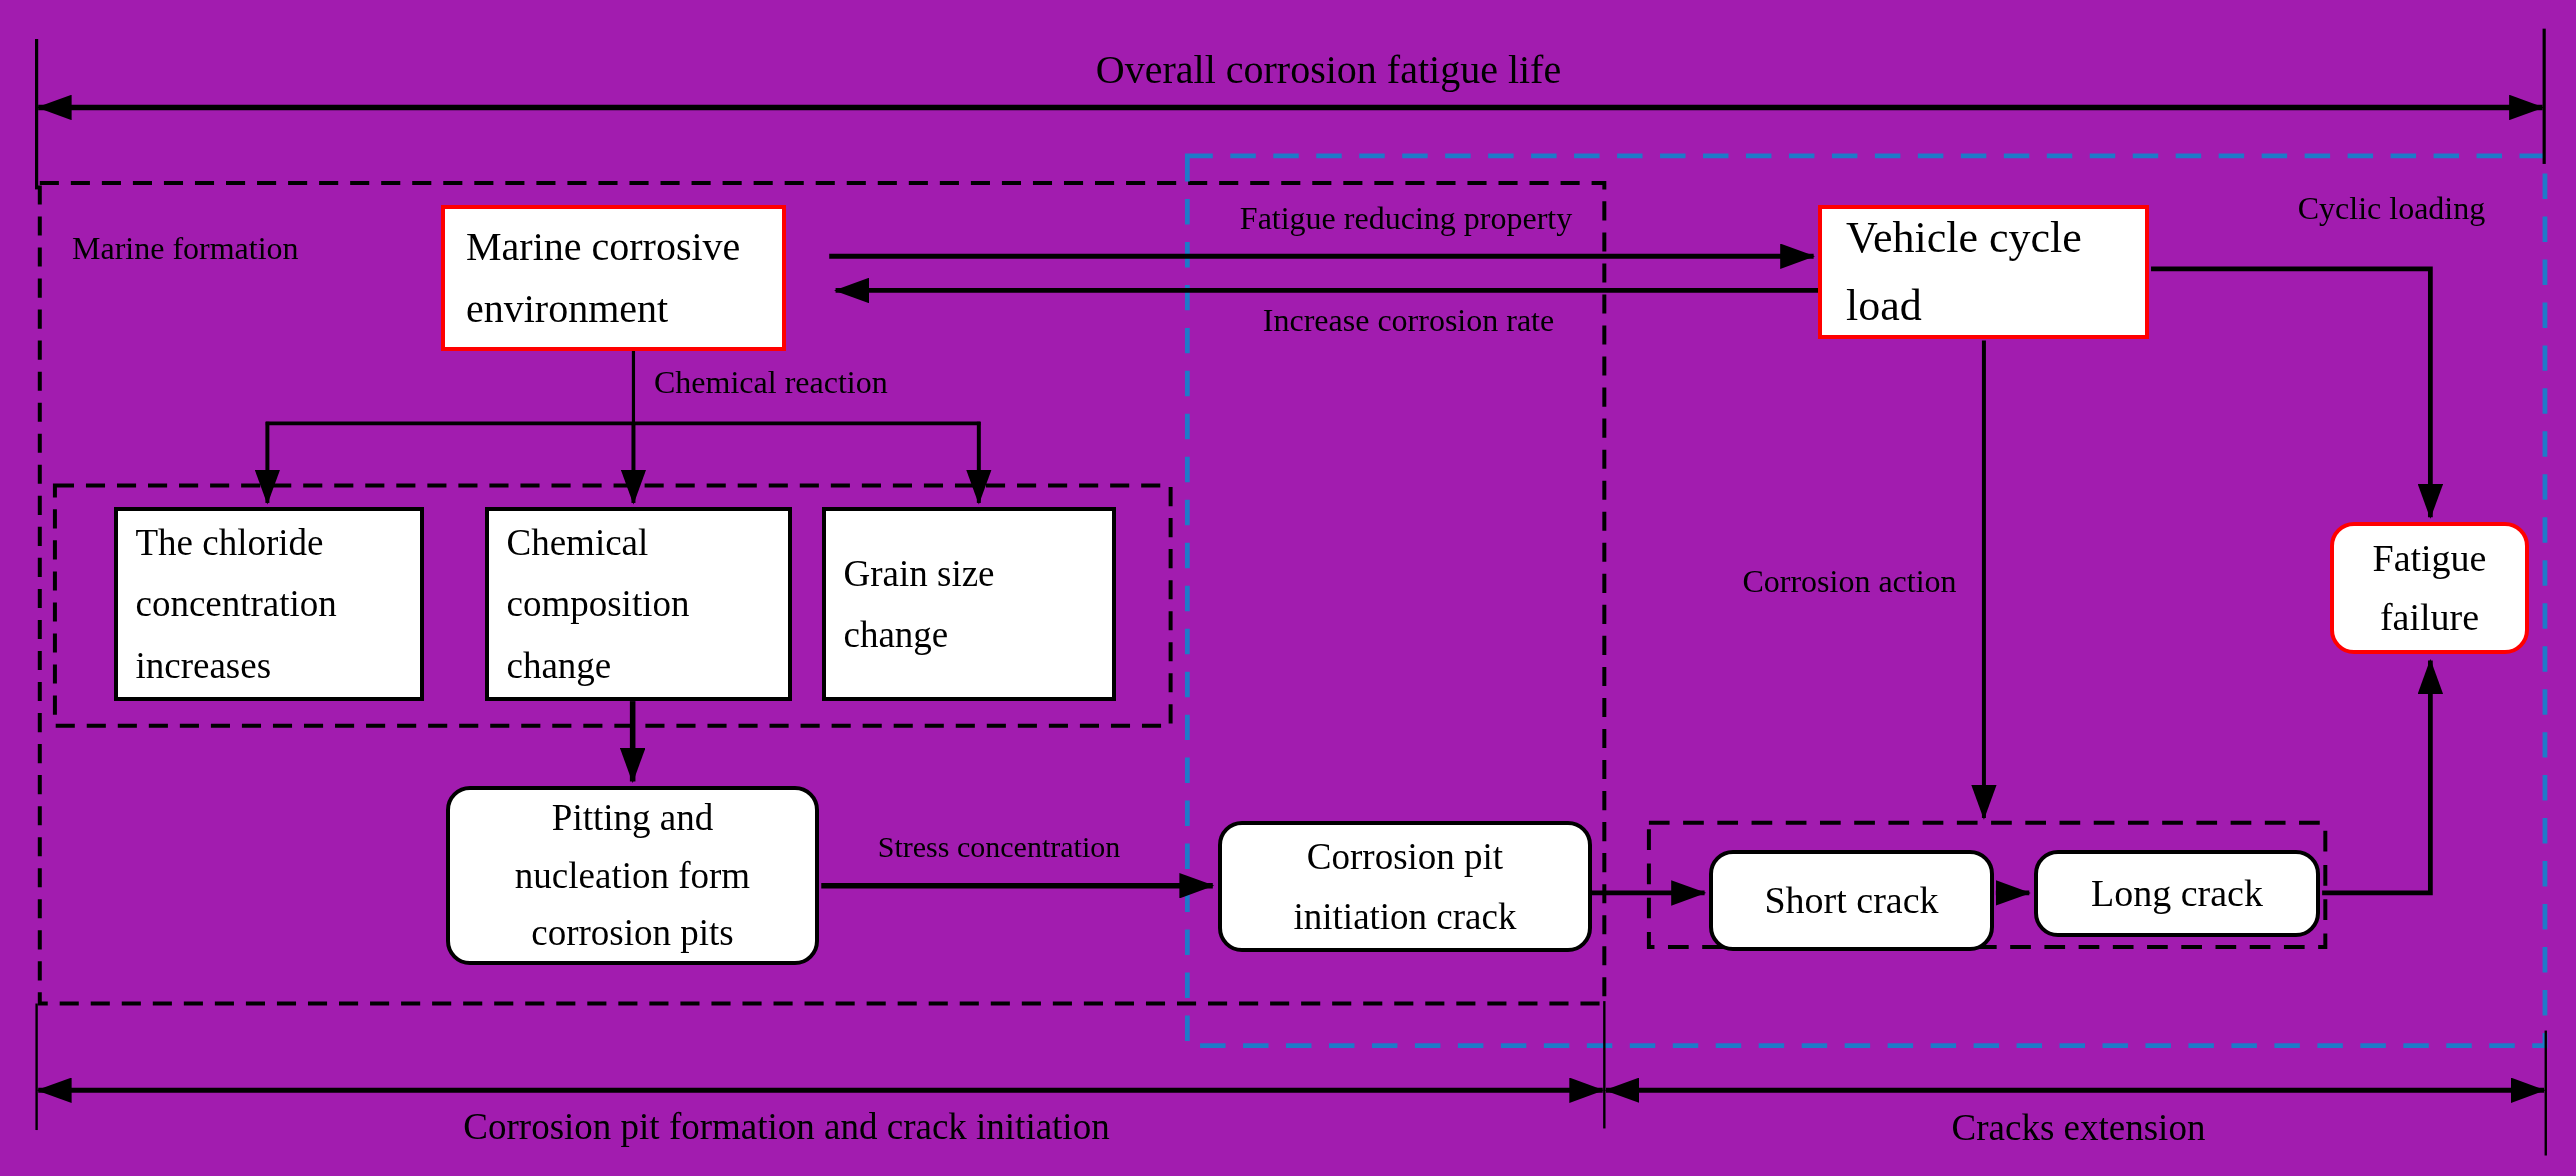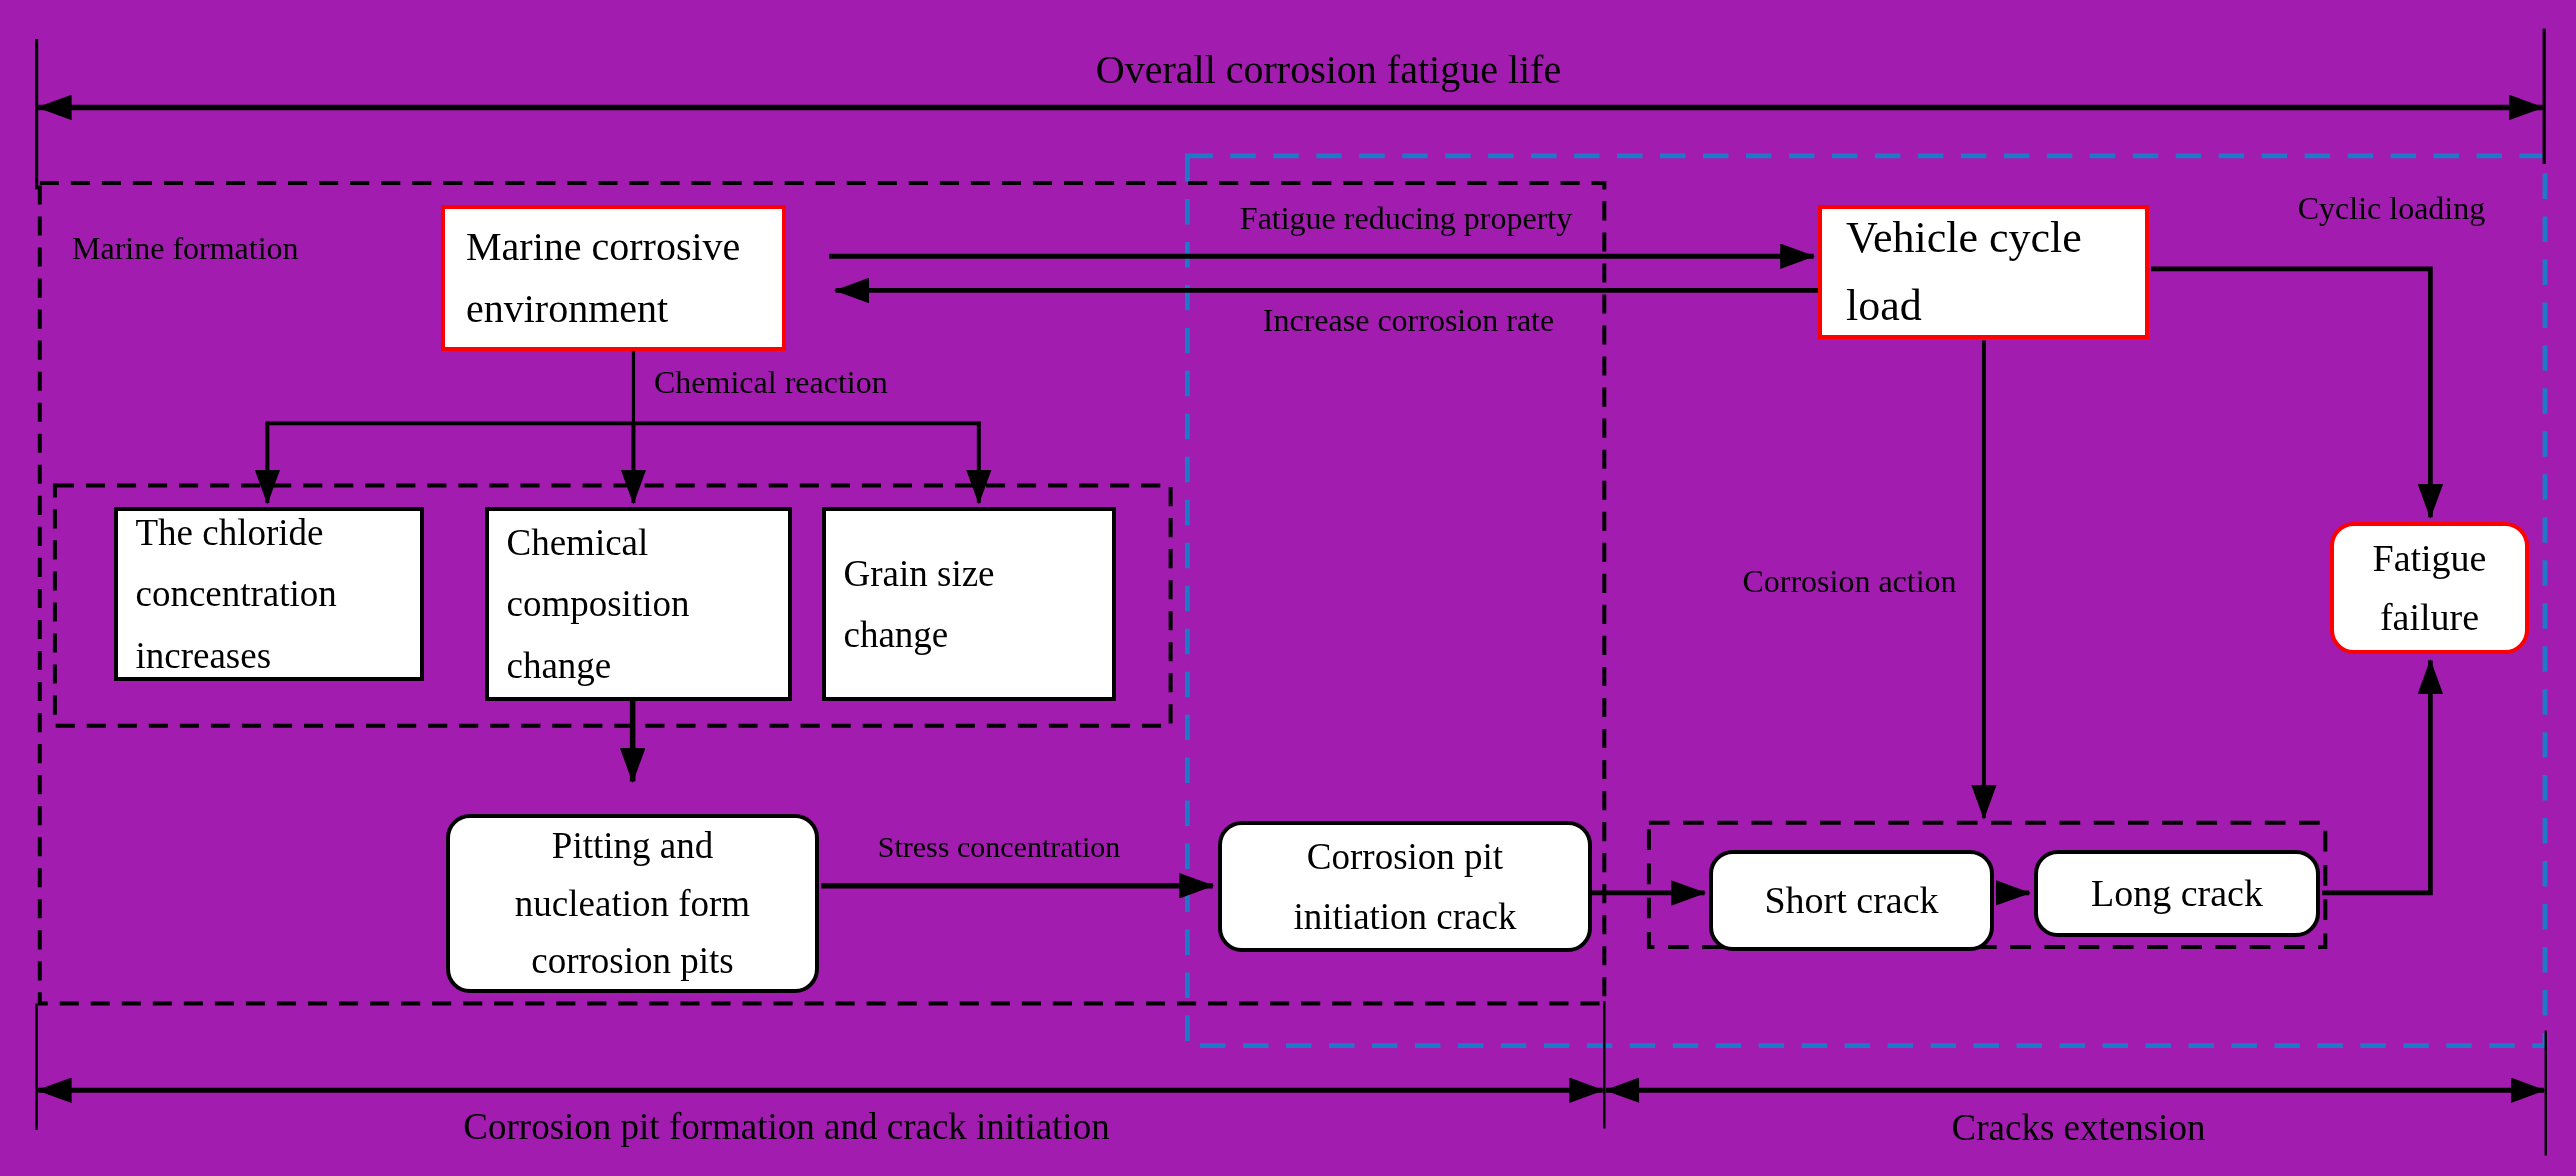--- a/index.html
+++ b/index.html
@@ -39,24 +39,24 @@
     font-size: 32px;
     line-height: 1.2;
     white-space: nowrap;
   }
   .lbl.center { text-align: center; }
 
   
   #node-marine-env   { left: 441px;  top: 205px;  width: 345px; height: 146px; padding-left: 21px; font-size: 40px; line-height: 1.55; }
   #node-vehicle-load { left: 1818px; top: 205px;  width: 331px; height: 134px; padding-left: 24px; font-size: 44px; line-height: 1.55; }
   #node-fatigue-failure { left: 2330px; top: 522px; width: 199px; height: 132px; font-size: 38px; line-height: 1.55; }
-  #node-chloride     { left: 114px;  top: 507px;  width: 310px; height: 174px; padding-left: 17.5px; line-height: 1.65; }
+  #node-chloride     { left: 114px;  top: 507px;  width: 310px; height: 194px; padding-left: 17.5px; line-height: 1.65; }
   #node-chem-comp    { left: 485px;  top: 507px;  width: 307px; height: 194px; padding-left: 17.5px; line-height: 1.65; }
   #node-grain-size   { left: 822px; top: 507px;  width: 294px; height: 194px; padding-left: 17.5px; line-height: 1.65; }
-  #node-pitting      { left: 446px;  top: 786px;  width: 373px; height: 179px; line-height: 1.55; margin-top: 28px; }
+  #node-pitting      { left: 446px;  top: 786px;  width: 373px; height: 179px; line-height: 1.55; }
   #node-pit-crack    { left: 1218px; top: 821px; width: 374px; height: 131px; line-height: 1.6; }
   #node-short-crack  { left: 1709px; top: 850px; width: 285px; height: 101px; font-size: 38px; }
   #node-long-crack   { left: 2034px; top: 850px; width: 286px; height: 87px; font-size: 38px; }
 
   #lbl-title          { left: 1010px; top: 46px;  width: 637px; font-size: 40px; }
   #lbl-marine-region  { left: 72px;   top: 229px; width: 255px; }
   #lbl-cyclic-loading { left: 2272px; top: 189px; width: 239px; }
   #lbl-fatigue-reducing { left: 1207px; top: 199px; width: 398px; }
   #lbl-increase-corrosion { left: 1230px; top: 301px; width: 357px; }
   #lbl-chemical-reaction  { left: 654px;  top: 363px; width: 334px; }

